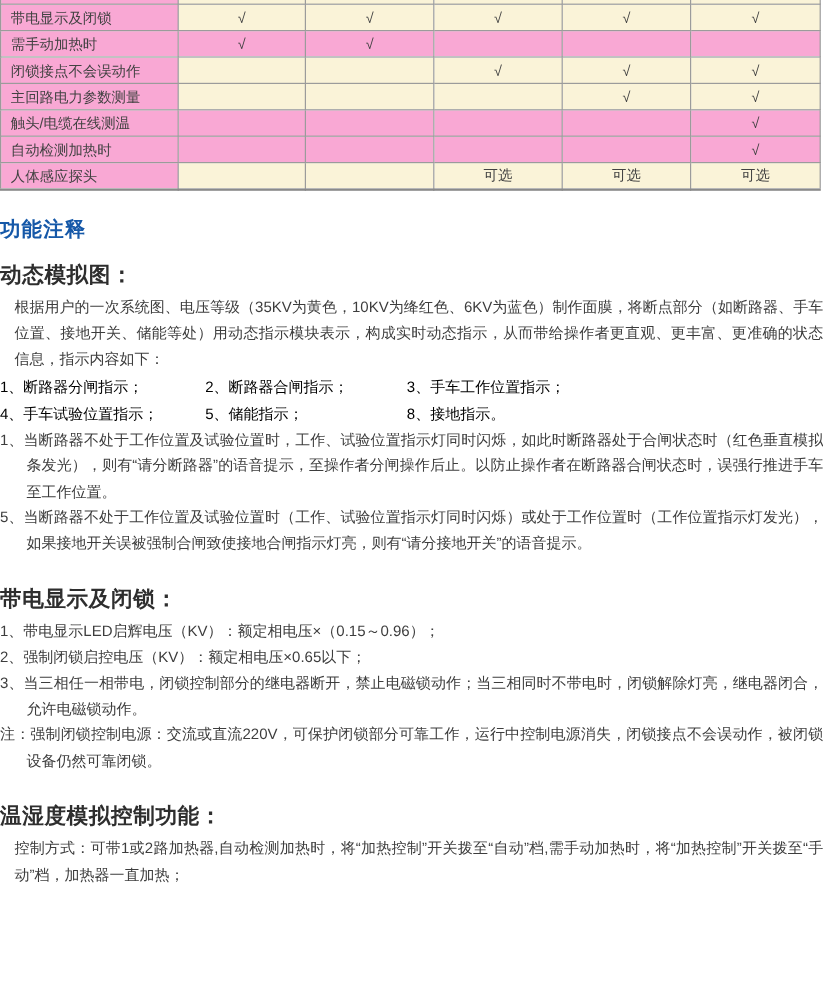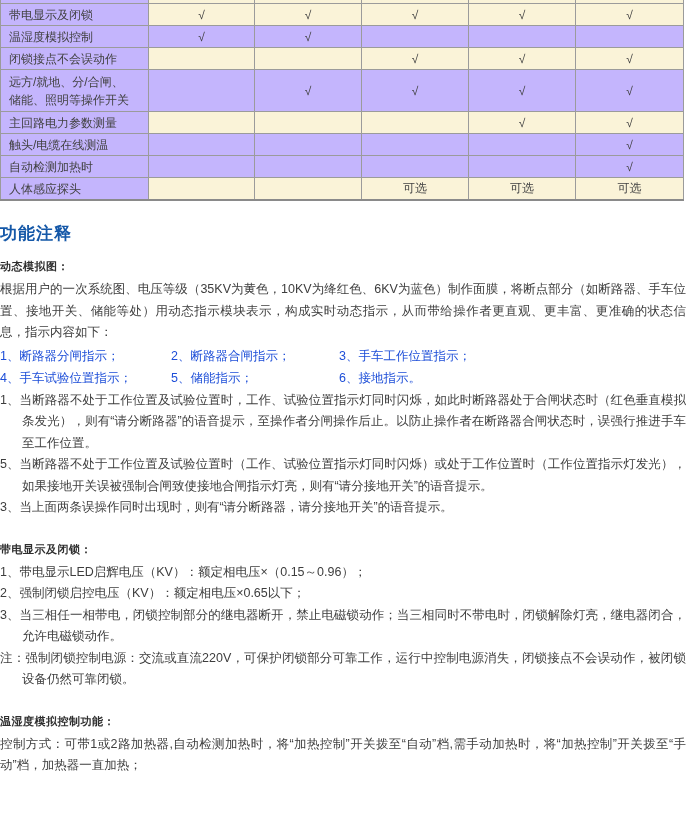--- a/index.html
+++ b/index.html
@@ -19,21 +19,21 @@
     border-bottom:2px solid #8a8a8a;
   }
   table.feature td {
     border:1px solid #9b9b9b;
     font-size:12px;
     color:#424242;
     text-align:center;
     vertical-align:middle;
     padding:0 4px;
     height:21px;
-    background:#c4b5fd;
+    background:#f9a8d4;
     overflow:hidden;
   }
   table.feature tr:first-child td { border-top:none; }
   table.feature td.label {
     text-align:left;
     padding-left:8px;
     white-space:pre-line;
     line-height:18px;
   }
   tr.shaded td.cell { background:#faf3d8; }
@@ -45,48 +45,49 @@
   .notes { padding:0 0 8px 0; }
   .notes-title {
     margin:21px 0 0 0;
     font-size:17px;
     font-weight:bold;
     color:#1558a8;
     letter-spacing:1px;
   }
   .sec-h {
     margin:23px 4px 5px 0;
-    font-size:11px;
+    font-size:18px;
     font-weight:bold;
     color:#2e2e2e;
     letter-spacing:0.5px;
   }
   .sec-h.first { margin-top:14px; }
   .para {
     margin:0;
     font-size:12.5px;
     line-height:21.5px;
     text-align:justify;
     color:#3d3d3d;
+    padding-left:12px;
   }
   .num-item {
     margin:0;
     font-size:12.5px;
     line-height:21.5px;
     text-align:justify;
     color:#3d3d3d;
     padding-left:22px;
     text-indent:-22px;
   }
   .grid {
     display:grid;
     grid-template-columns:171px 168px auto;
     font-size:12.5px;
     line-height:22.5px;
-    color:#1d4ed8;
+    color:#000000;
     margin-top:1px;
   }
 </style>
 </head>
 <body>
 
 <div class="page">
 
   <table class="feature">
     <colgroup>
@@ -108,40 +109,31 @@
     </tr>
     <tr class="shaded">
       <td class="label">带电显示及闭锁</td>
       <td class="cell">√</td>
       <td class="cell">√</td>
       <td class="cell">√</td>
       <td class="cell">√</td>
       <td class="cell">√</td>
     </tr>
     <tr>
-      <td class="label">温湿度模拟控制</td>
+      <td class="label">需手动加热时</td>
       <td class="cell">√</td>
       <td class="cell">√</td>
       <td class="cell"></td>
       <td class="cell"></td>
       <td class="cell"></td>
     </tr>
     <tr class="shaded">
       <td class="label">闭锁接点不会误动作</td>
       <td class="cell"></td>
       <td class="cell"></td>
-      <td class="cell">√</td>
-      <td class="cell">√</td>
-      <td class="cell">√</td>
-    </tr>
-    <tr class="tall">
-      <td class="label">远方/就地、分/合闸、
-储能、照明等操作开关</td>
-      <td class="cell"></td>
-      <td class="cell">√</td>
       <td class="cell">√</td>
       <td class="cell">√</td>
       <td class="cell">√</td>
     </tr>
     <tr class="shaded">
       <td class="label">主回路电力参数测量</td>
       <td class="cell"></td>
       <td class="cell"></td>
       <td class="cell"></td>
       <td class="cell">√</td>
@@ -179,28 +171,27 @@
 
     <section>
       <h2 class="sec-h first">动态模拟图：</h2>
       <p class="para">根据用户的一次系统图、电压等级（35KV为黄色，10KV为绛红色、6KV为蓝色）制作面膜，将断点部分（如断路器、手车位置、接地开关、储能等处）用动态指示模块表示，构成实时动态指示，从而带给操作者更直观、更丰富、更准确的状态信息，指示内容如下：</p>
       <div class="grid">
         <div>1、断路器分闸指示；</div>
         <div>2、断路器合闸指示；</div>
         <div>3、手车工作位置指示；</div>
         <div>4、手车试验位置指示；</div>
         <div>5、储能指示；</div>
-        <div>6、接地指示。</div>
+        <div>8、接地指示。</div>
       </div>
     </section>
 
     <section>
       <p class="num-item">1、当断路器不处于工作位置及试验位置时，工作、试验位置指示灯同时闪烁，如此时断路器处于合闸状态时（红色垂直模拟条发光），则有“请分断路器”的语音提示，至操作者分闸操作后止。以防止操作者在断路器合闸状态时，误强行推进手车至工作位置。</p>
       <p class="num-item">5、当断路器不处于工作位置及试验位置时（工作、试验位置指示灯同时闪烁）或处于工作位置时（工作位置指示灯发光），如果接地开关误被强制合闸致使接地合闸指示灯亮，则有“请分接地开关”的语音提示。</p>
-      <p class="num-item">3、当上面两条误操作同时出现时，则有“请分断路器，请分接地开关”的语音提示。</p>
     </section>
 
     <section>
       <h2 class="sec-h">带电显示及闭锁：</h2>
       <p class="num-item">1、带电显示LED启辉电压（KV）：额定相电压×（0.15～0.96）；</p>
       <p class="num-item">2、强制闭锁启控电压（KV）：额定相电压×0.65以下；</p>
       <p class="num-item">3、当三相任一相带电，闭锁控制部分的继电器断开，禁止电磁锁动作；当三相同时不带电时，闭锁解除灯亮，继电器闭合，允许电磁锁动作。</p>
       <p class="num-item">注：强制闭锁控制电源：交流或直流220V，可保护闭锁部分可靠工作，运行中控制电源消失，闭锁接点不会误动作，被闭锁设备仍然可靠闭锁。</p>
     </section>
 

